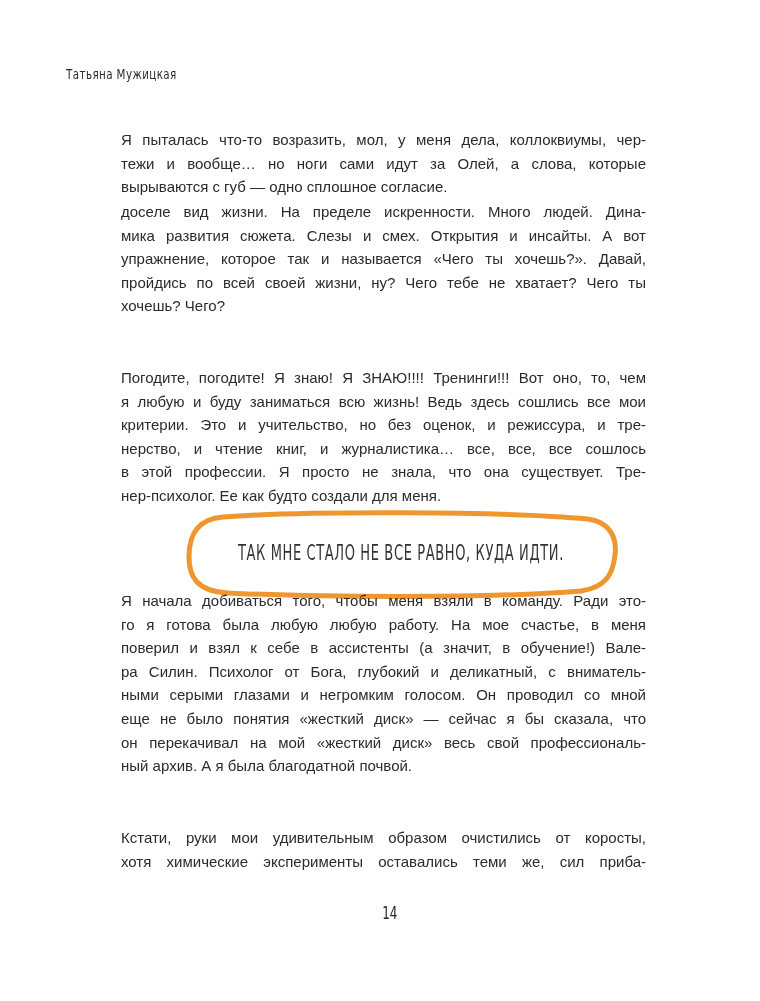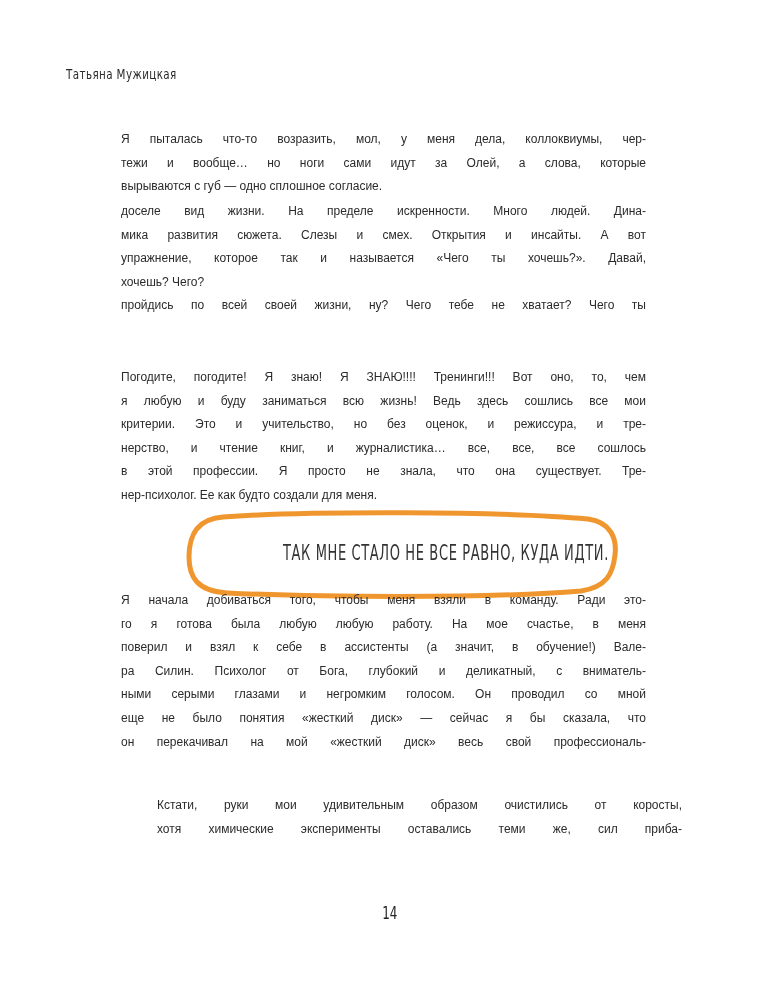--- a/index.html
+++ b/index.html
@@ -6,37 +6,37 @@
   body { width: 760px; height: 1001px; position: relative; overflow: hidden; }
   .header {
     position: absolute; left: 66px; top: 66px;
     font-family: "DejaVu Sans Condensed", "DejaVu Sans", sans-serif;
     font-size: 14px; color: #2a2a2a; letter-spacing: 0.5px;
     transform: scaleX(0.82); transform-origin: left top;
   }
   .body-text {
     position: absolute; left: 121px; width: 525px;
     font-family: "Liberation Sans", sans-serif;
-    font-size: 12px; line-height: 23.6px; color: #2b2b2b;
+    font-size: 15px; line-height: 23.6px; color: #2b2b2b;
     text-align: justify;
   }
   .line { display: block; text-align: justify; text-align-last: justify; white-space: nowrap; }
   .line.last { text-align-last: left; }
   .p1 { top: 128px; }
   .p2 { top: 200px; }
   .p3 { top: 366px; }
   .p4 { top: 589px; }
-  .p5 { top: 794px; margin-left: 36px; }
+  .p5 { top: 826px; }
   .callout {
     position: absolute; left: 183px; top: 507px; width: 436px; height: 92px;
   }
   .callout svg { position: absolute; left: 0; top: 0; }
   .callout-text {
     position: absolute; left: 0; top: 0; width: 436px; height: 92px;
-    display: flex; align-items: center; 
+    display: flex; align-items: center; justify-content: center;
     font-family: "DejaVu Sans", sans-serif; font-size: 21px; color: #333;
     letter-spacing: 1px;
   }
   .callout-text span { display: inline-block; transform: scaleX(0.62); white-space: nowrap; }
   .page-number {
     position: absolute; left: 370px; top: 903px; width: 40px; text-align: center;
     font-family: "DejaVu Sans", sans-serif; font-size: 17px; color: #222;
   }
   .page-number span { display: inline-block; transform: scaleX(0.7); }
 </style>
@@ -48,22 +48,22 @@
 <div class="body-text p1">
   <span class="line">Я пыталась что-то возразить, мол, у меня дела, коллоквиумы, чер-</span>
   <span class="line">тежи и вообще…  но ноги сами идут за Олей, а слова, которые</span>
   <span class="line last">вырываются с губ — одно сплошное согласие.</span>
 </div>
 
 <div class="body-text p2">
   <span class="line">доселе вид жизни. На пределе искренности. Много людей. Дина-</span>
   <span class="line">мика развития сюжета. Слезы и смех. Открытия и инсайты. А вот</span>
   <span class="line">упражнение, которое так и называется «Чего ты хочешь?». Давай,</span>
+  <span class="line">пройдись по всей своей жизни, ну? Чего тебе не хватает? Чего ты</span>
   <span class="line last">хочешь? Чего?</span>
-  <span class="line">пройдись по всей своей жизни, ну? Чего тебе не хватает? Чего ты</span>
 </div>
 
 <div class="body-text p3">
   <span class="line">Погодите, погодите! Я знаю! Я ЗНАЮ!!!! Тренинги!!! Вот оно, то, чем</span>
   <span class="line">я любую и буду заниматься всю жизнь! Ведь здесь сошлись все мои</span>
   <span class="line">критерии. Это и учительство, но без оценок, и режиссура, и тре-</span>
   <span class="line">нерство, и чтение книг, и журналистика… все, все, все сошлось</span>
   <span class="line">в этой профессии. Я просто не знала, что она существует. Тре-</span>
   <span class="line last">нер-психолог. Ее как будто создали для меня.</span>
 </div>
@@ -78,20 +78,21 @@
 </div>
 
 <div class="body-text p4">
   <span class="line">Я начала добиваться того, чтобы меня взяли в команду. Ради это-</span>
   <span class="line">го я готова была любую любую работу. На мое счастье, в меня</span>
   <span class="line">поверил и взял к себе в ассистенты (а значит, в обучение!) Вале-</span>
   <span class="line">ра Силин. Психолог от Бога, глубокий и деликатный, с внима­тель-</span>
   <span class="line">ными серыми глазами и негромким голосом. Он проводил со мной</span>
   <span class="line">еще не было понятия «жесткий диск» — сейчас я бы сказала, что</span>
   <span class="line">он перекачивал на мой «жесткий диск» весь свой профессиональ-</span>
+  <span class="line last">ный архив. А я была благодатной почвой.</span>
 </div>
 
 <div class="body-text p5">
   <span class="line">Кстати, руки мои удивительным образом очистились от коросты,</span>
   <span class="line">хотя химические эксперименты оставались теми же, сил приба-</span>
 </div>
 
 <div class="page-number"><span>14</span></div>
 
 </body></html>

